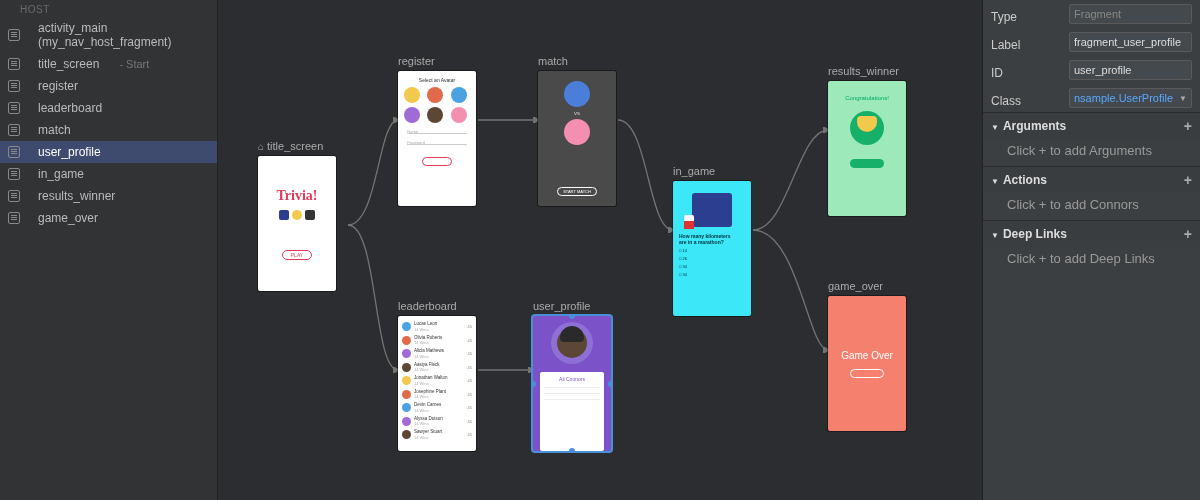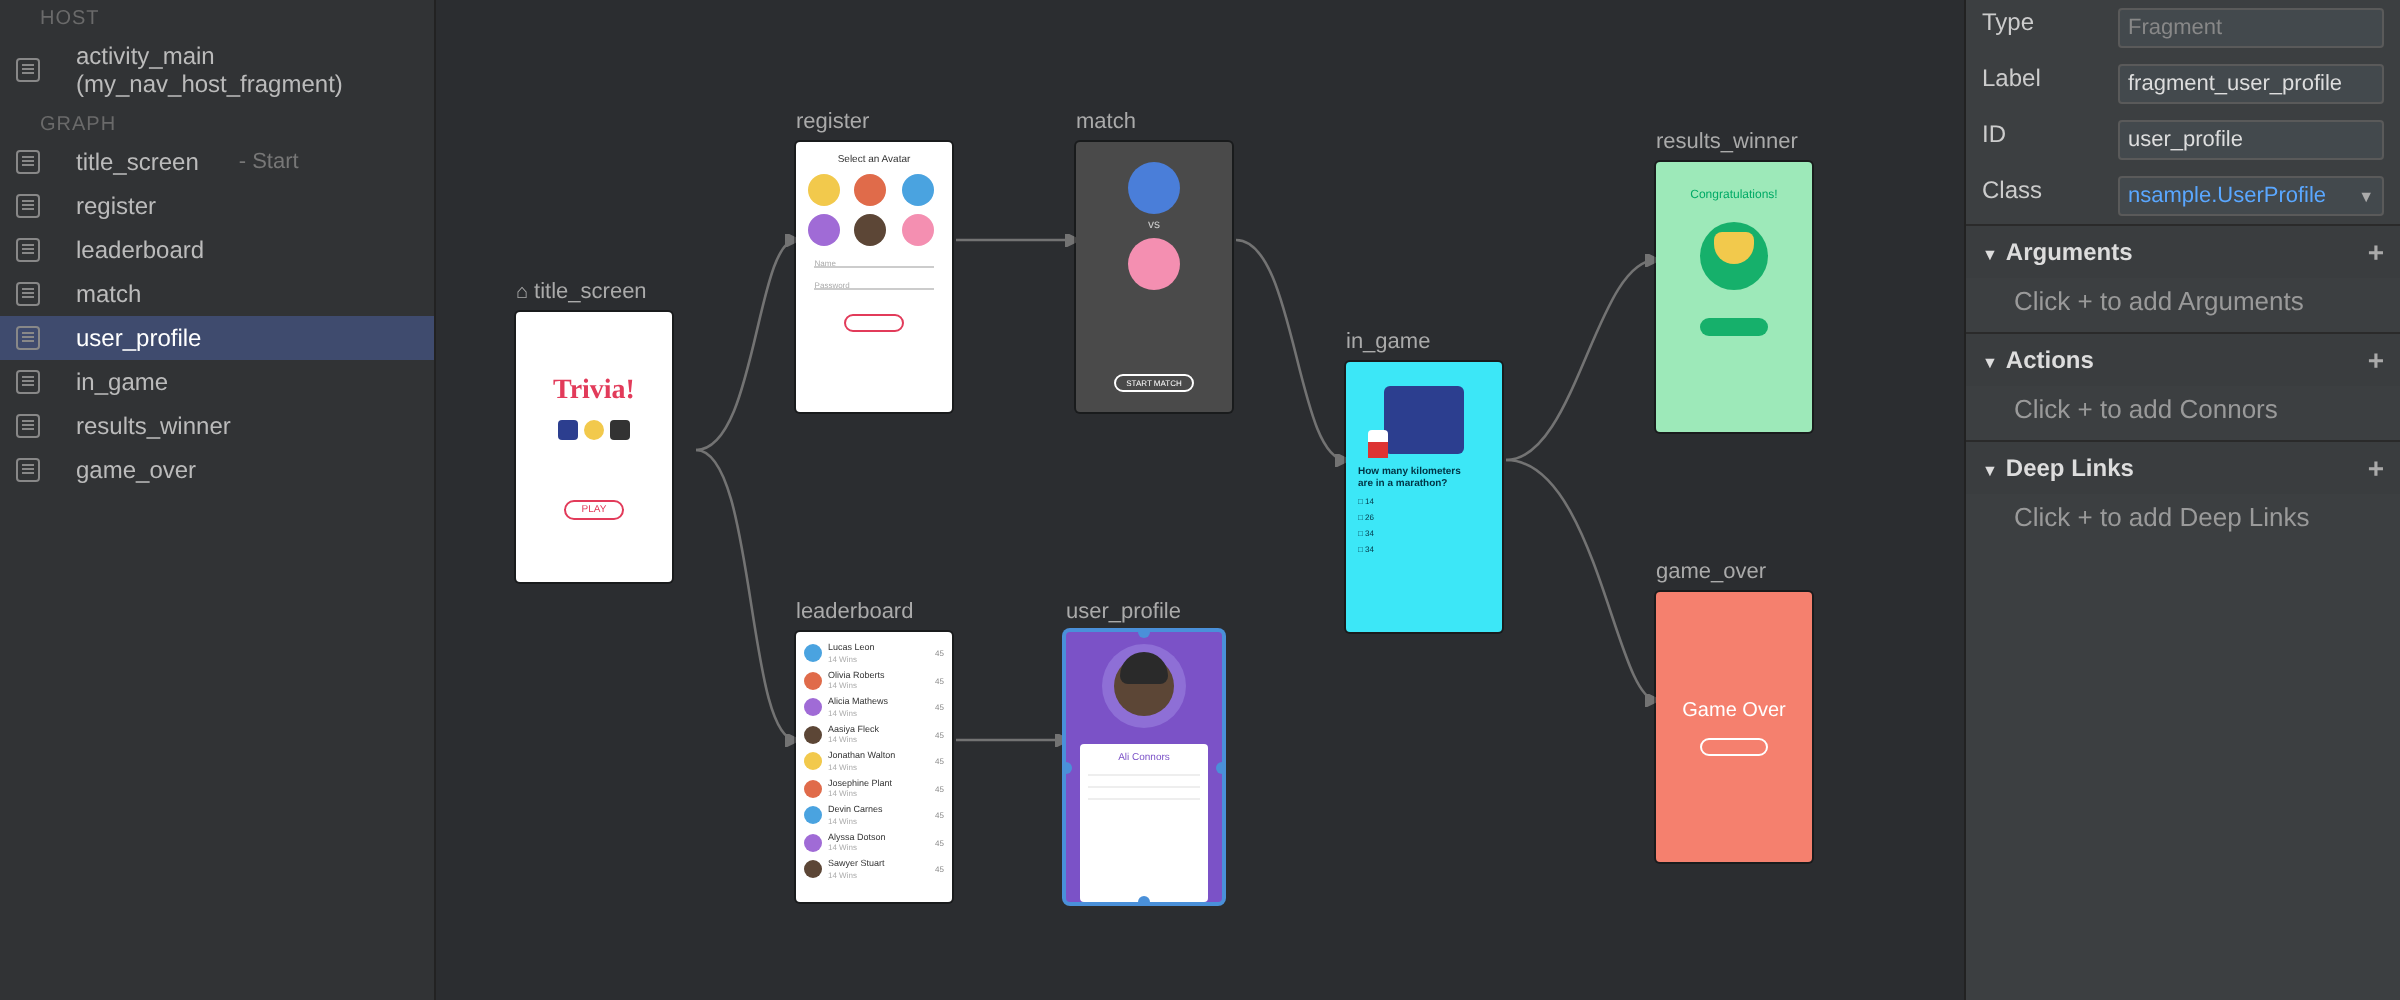--- a/index.html
+++ b/index.html
@@ -128,22 +128,22 @@
 
   
   .right-panel {
     width: 218px;
     background: #3c3f41;
     border-left: 1px solid #222;
     display:flex; flex-direction:column;
     font-size: 12px;
   }
   .prop-row {
-    display:flex; align-items:flex-start;
-    padding: 4px 8px; gap:18px;
+    display:flex; align-items:flex-end;
+    padding: 4px 8px; gap:28px;
   }
   .prop-row .k { width: 50px; color:#ccc; }
   .prop-row .v {
     flex:1; background:#43494d; color:#ddd;
     border:1px solid #5a5a5a; border-radius:2px;
     padding: 2px 4px; font-size:11px; height:20px;
     display:flex; align-items:center; overflow:hidden; white-space:nowrap;
   }
   .prop-row .v.combo { color:#5aa7ff; justify-content:space-between;}
   .combo .car { font-size:8px; color:#aaa; margin-left:4px;}
@@ -165,21 +165,20 @@
 </style>
 </head>
 <body>
 
 <div class="left-panel">
   <div class="section-hdr">HOST</div>
   <div class="host-row">
     <span class="file-ico"></span>
     <span>activity_main (my_nav_host_fragment)</span>
   </div>
-  <div class="section-hdr">GRAPH</div>
   <div id="graph-list">
       <div class="graph-row">
         <span class="file-ico"></span>
         <span>title_screen</span>
         <span class="start-suffix"> - Start</span>
       </div>
       <div class="graph-row">
         <span class="file-ico"></span>
         <span>register</span>
       </div>

